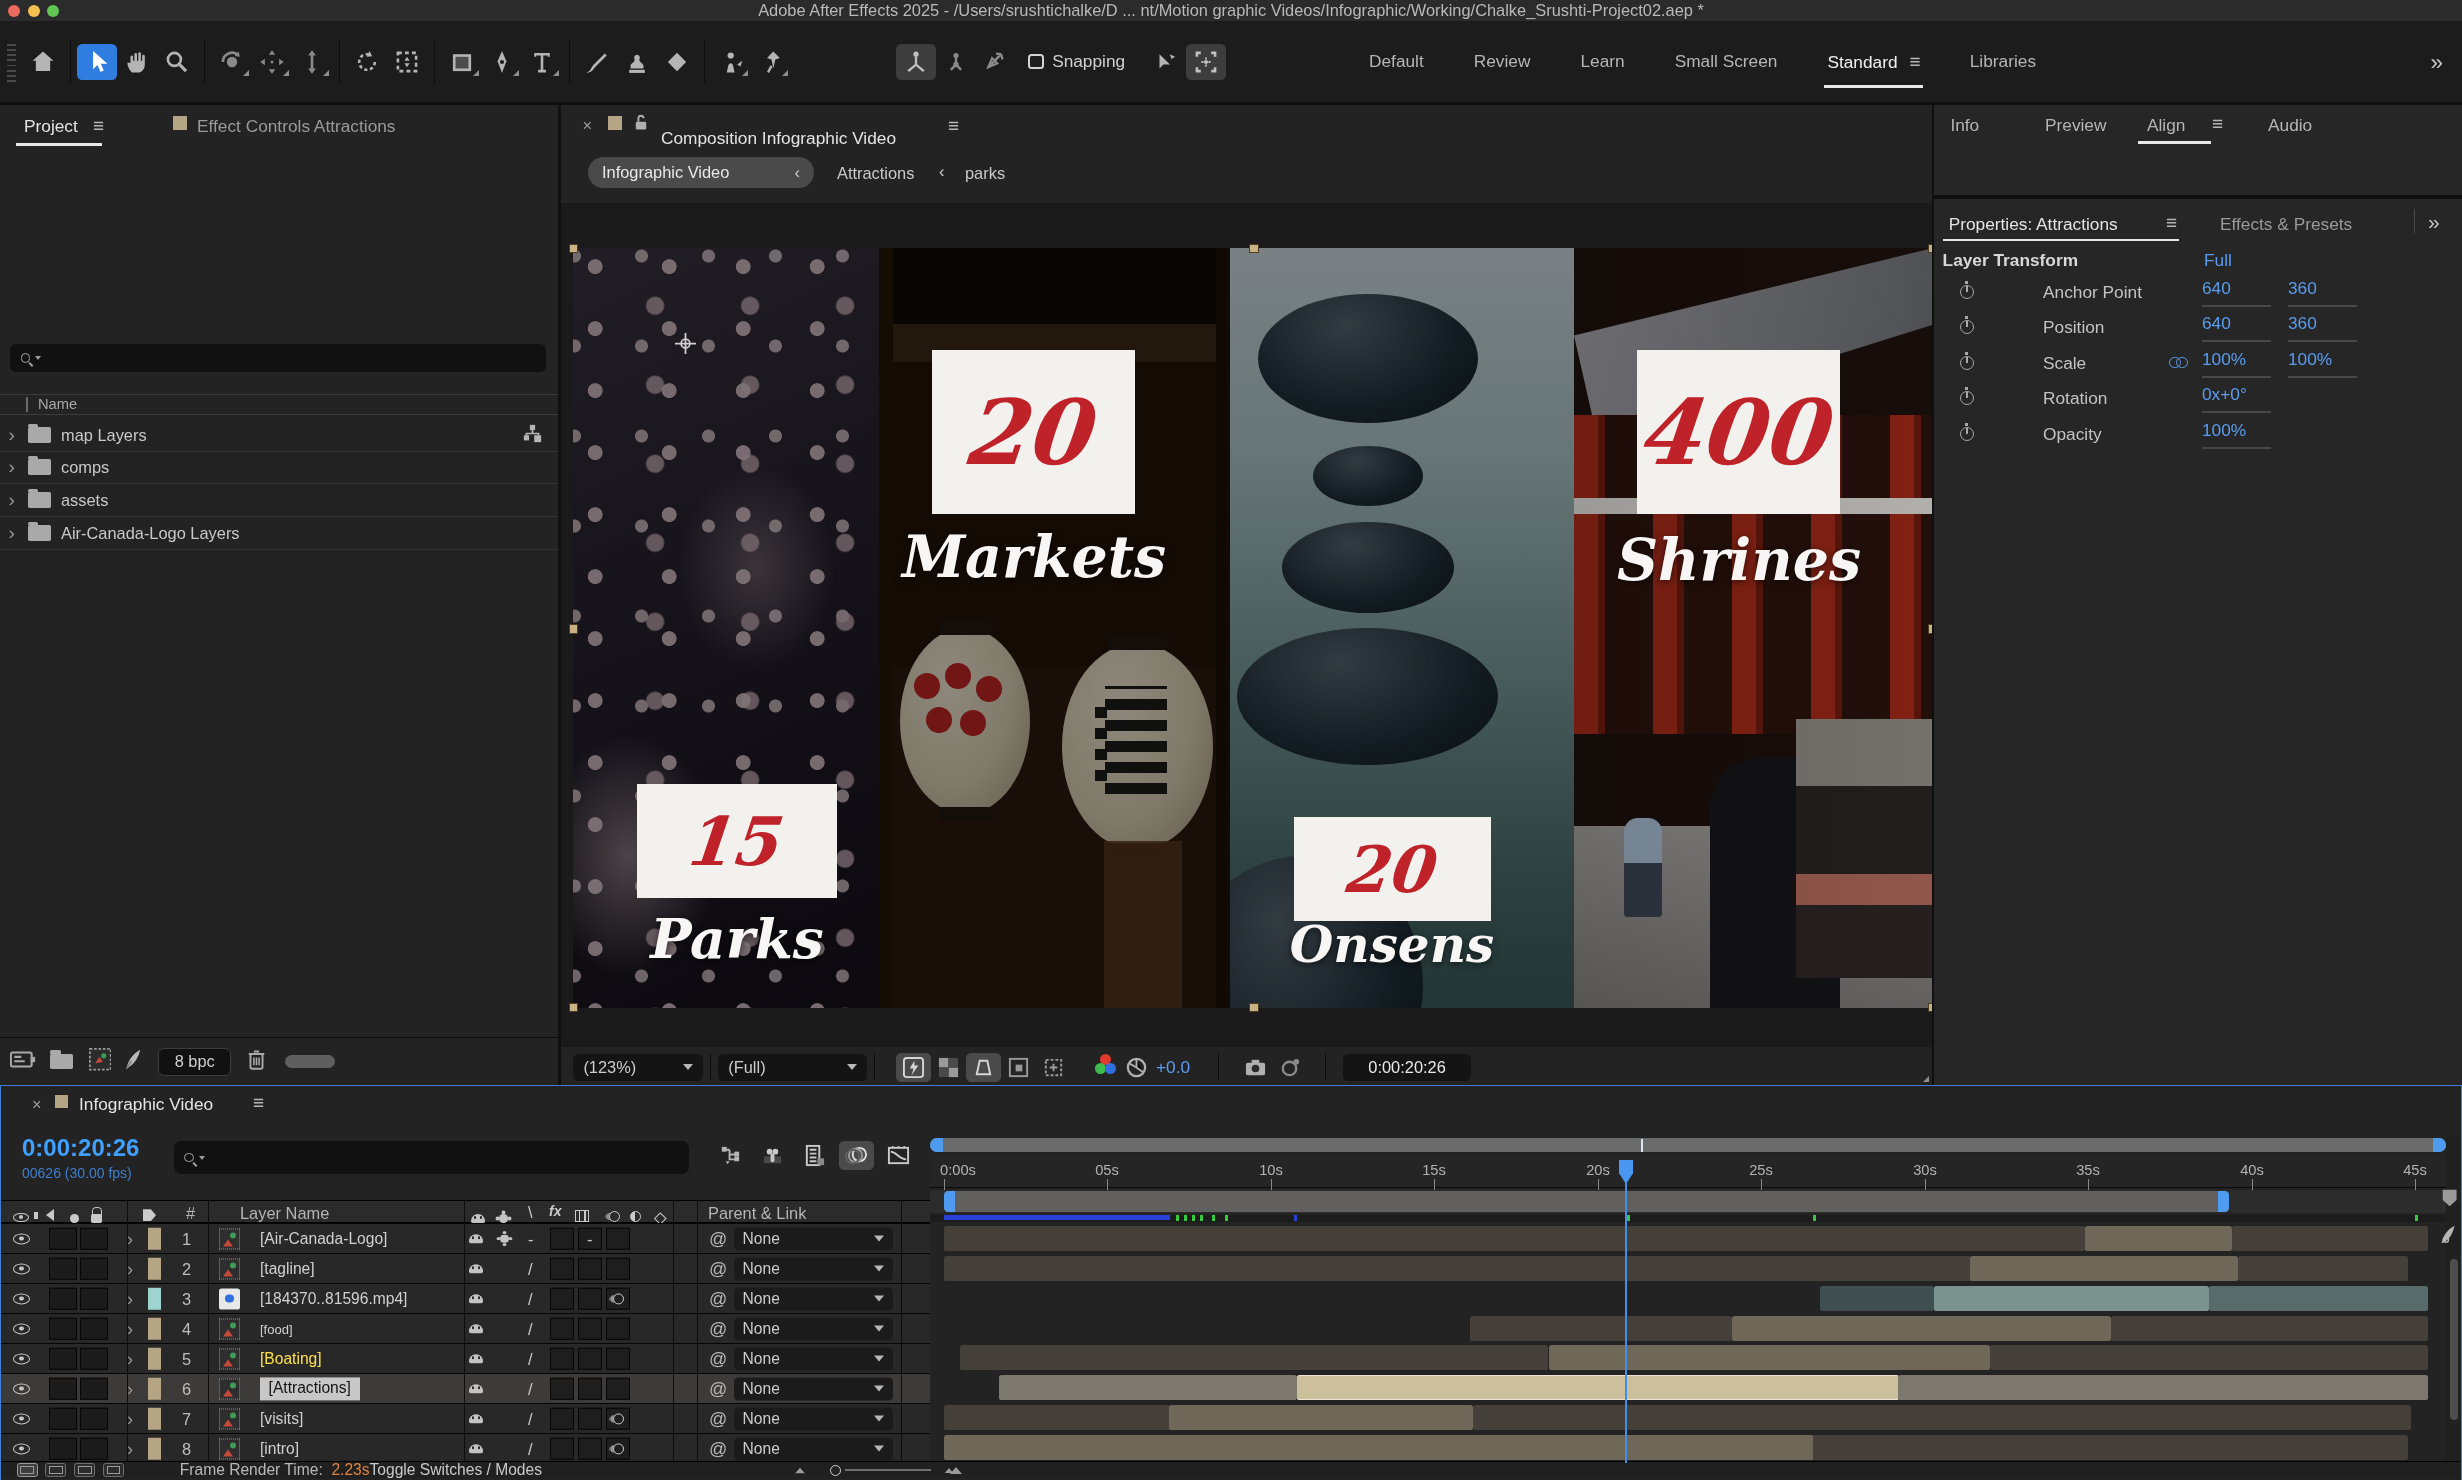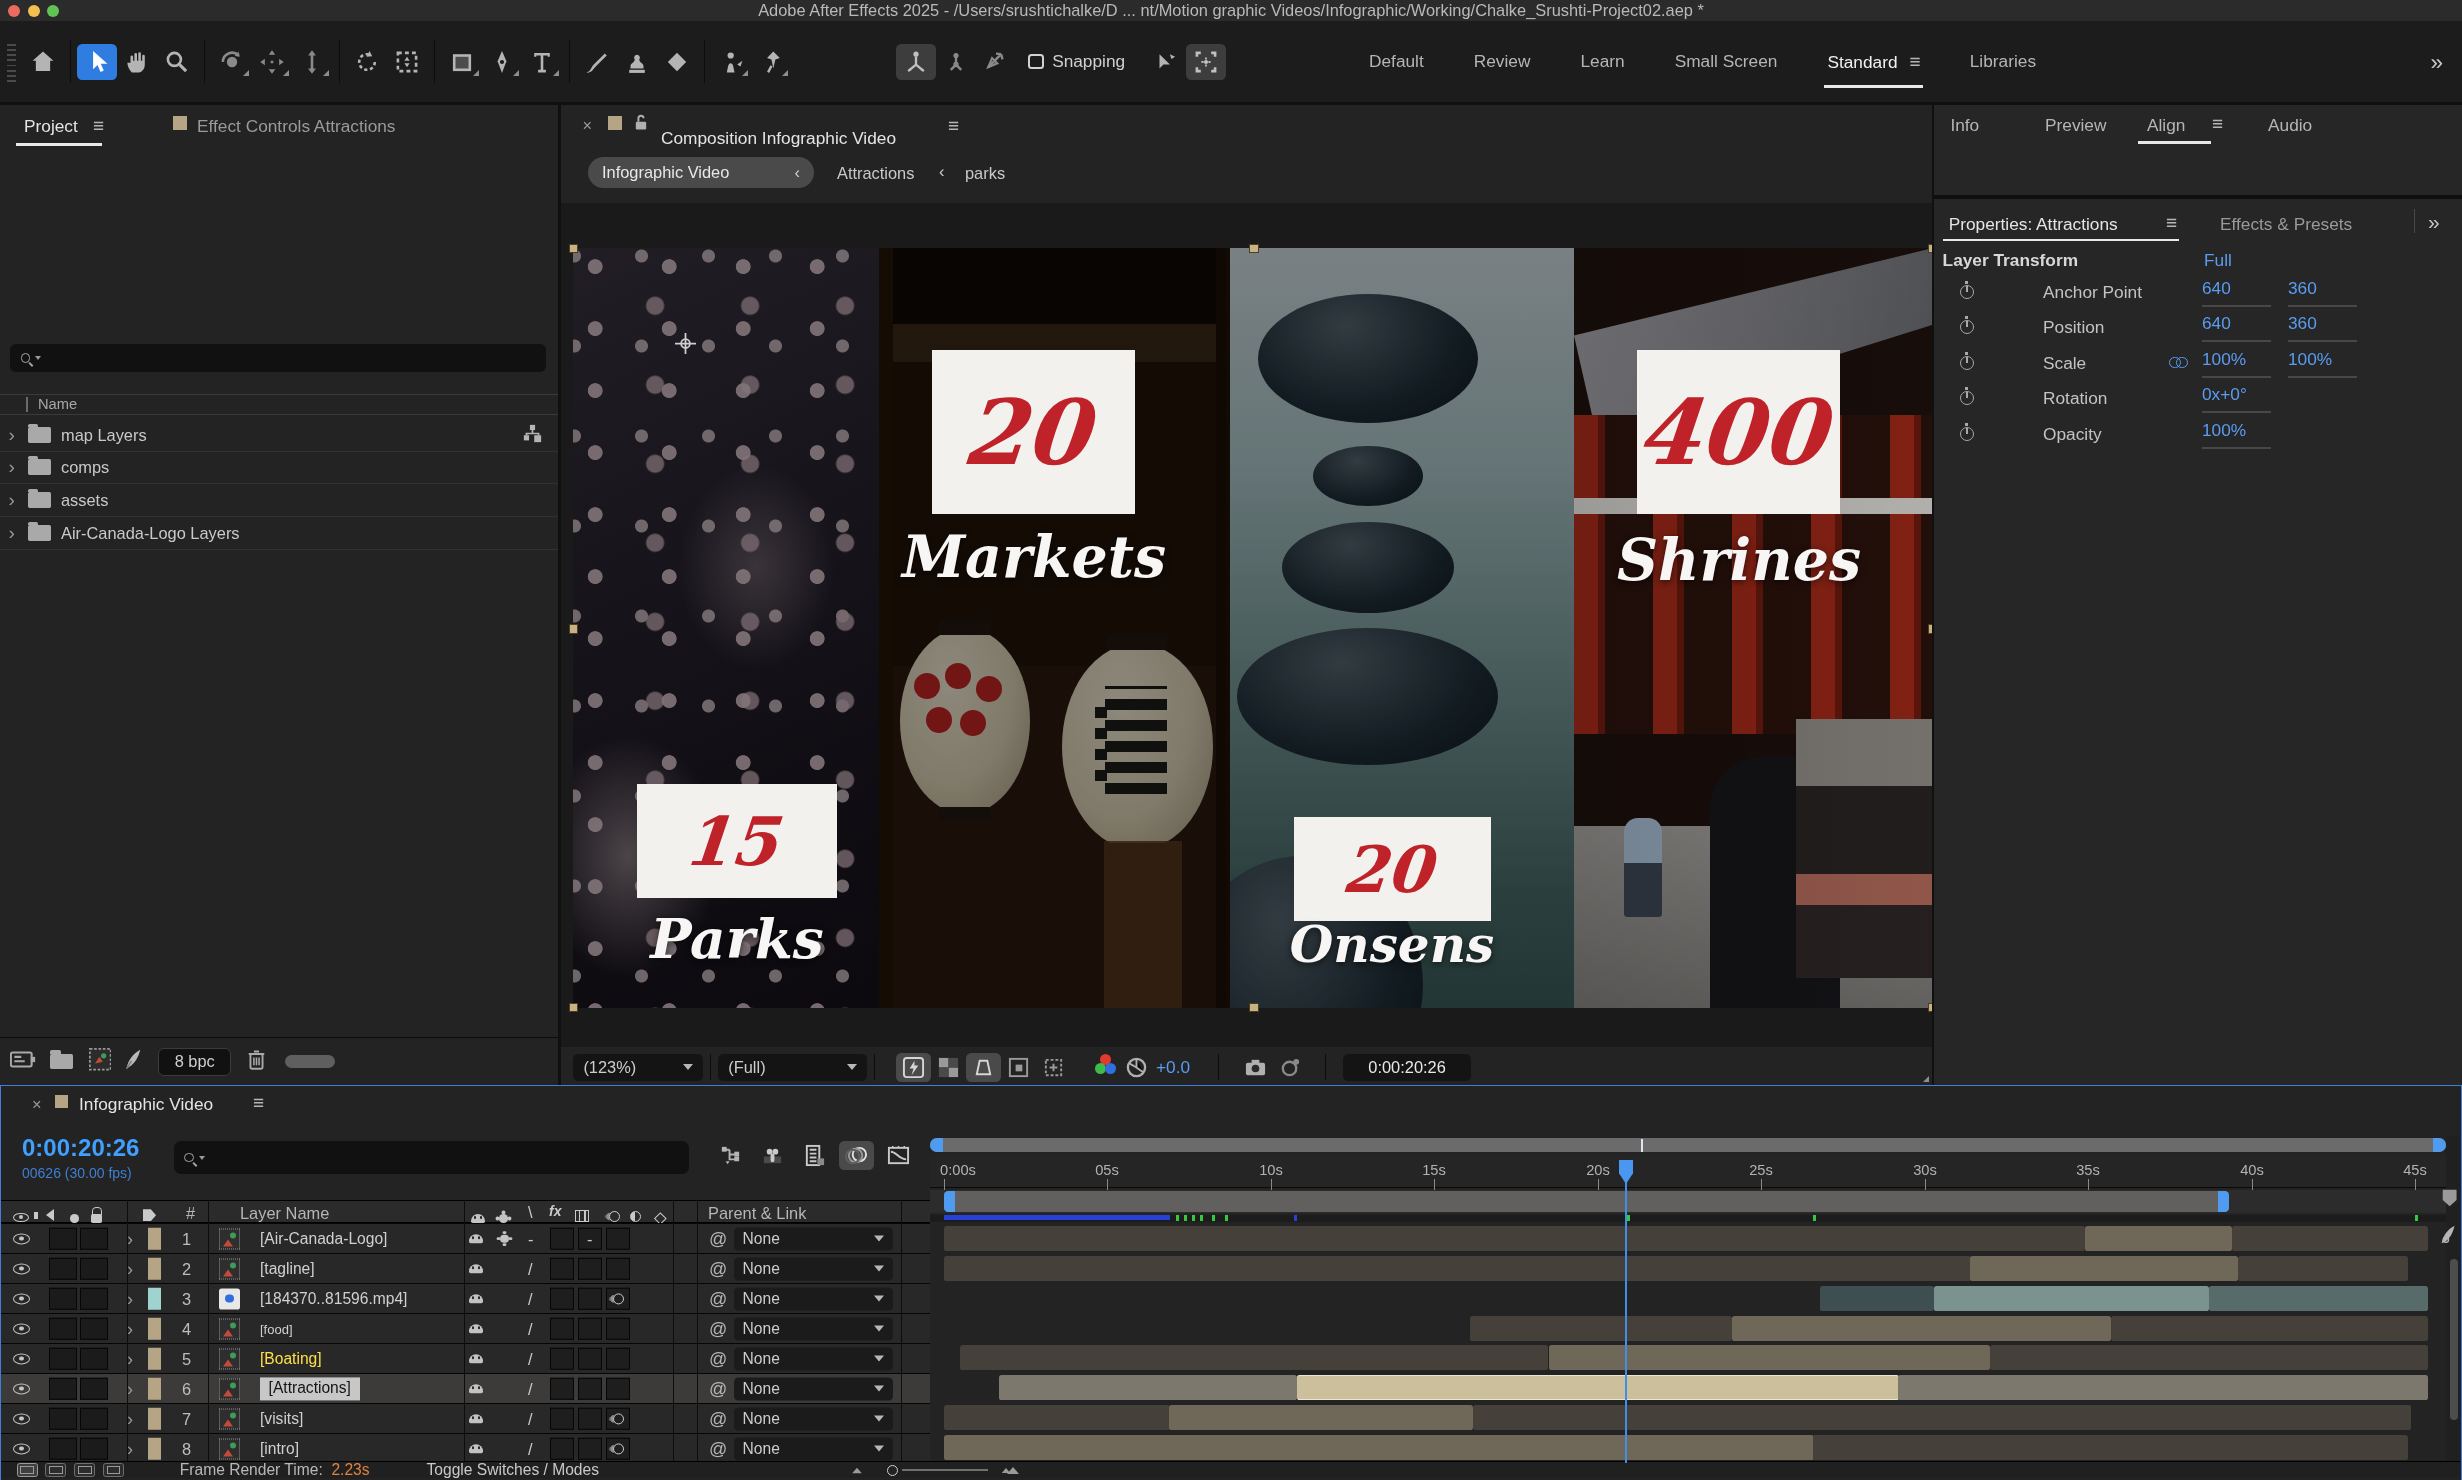--- a/index.html
+++ b/index.html
@@ -956,21 +956,21 @@
   <div class="abs" style="left:2449px;top:173px;width:7.8px;height:161px;background:#4d4d4d;border-radius:4.3px"></div>
 
   <div id="tlfoot">
     <div style="width:15.6px"></div>
     <span class="fico" style="background:#3f3f3f;border-color:#9a9a9a"></span>
     <span class="fico"></span>
     <span class="fico"></span>
     <span class="fico"></span>
     <span style="margin-left:48px;color:#b8b8b8;font-size:15.6px">Frame Render Time:</span>
     <span style="margin-left:8.6px;color:#e0823f;font-size:15.6px">2.23s</span>
-    <span style="margin-left:57px;color:#c9c9c9;font-size:15.6px">Toggle Switches / Modes</span>
+    <span style="color:#c9c9c9;font-size:15.6px">Toggle Switches / Modes</span>
     <span class="mtn" style="margin-left:252px;transform:scale(.8)"></span>
     <span class="knob" style="margin-left:24px"></span>
     <span style="margin-left:3.5px;width:86px;height:2.6px;background:#707070;display:inline-block"></span>
     <span style="margin-left:12px;display:inline-flex">
         <span class="mtn" style="transform:scale(.7)"></span>
         <span class="mtn" style="margin-left:-4.3px"></span>
       </span>
   </div>
 </div>
 

